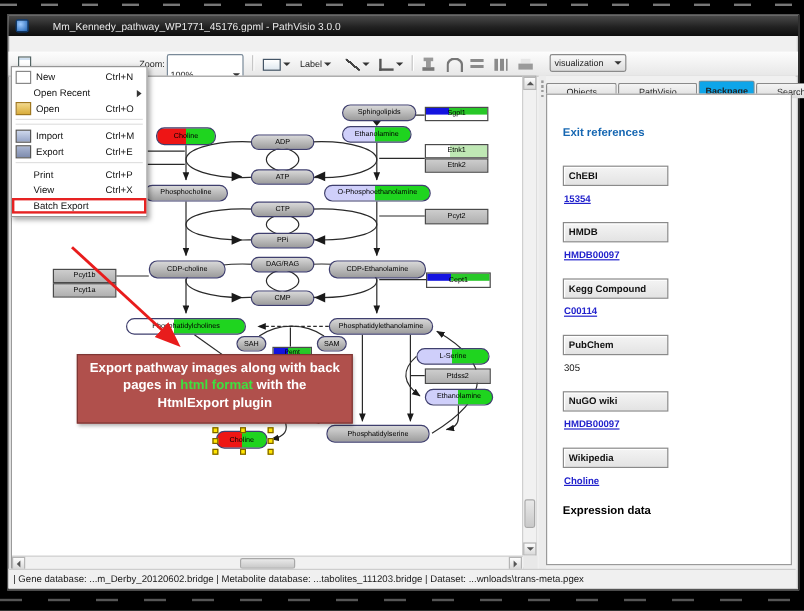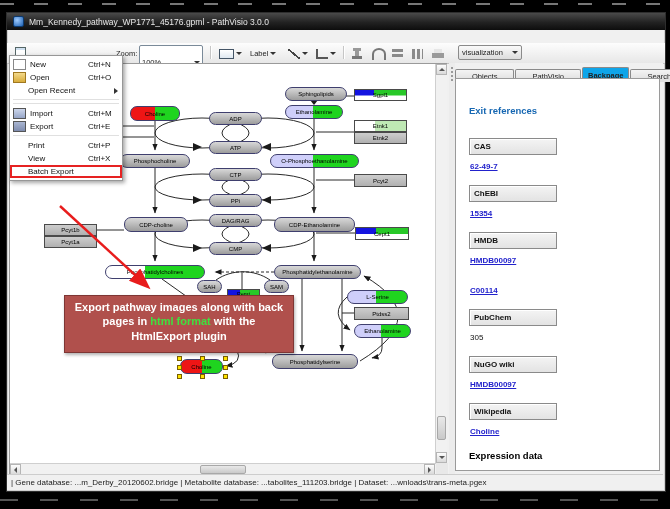--- a/index.html
+++ b/index.html
@@ -3,21 +3,21 @@
 <meta charset="utf-8">
 <style>
   html,body{margin:0;padding:0}
   body{width:670px;height:509px;position:relative;background:#000;font-family:"Liberation Sans",sans-serif;overflow:hidden}
   .abs{position:absolute}
   
   .frame-dash-top{left:0;top:3px;width:670px;height:2px;background:repeating-linear-gradient(90deg,#777 0 14px,transparent 14px 34px)}
   .frame-dash-bottom{left:0;top:499px;width:670px;height:2px;background:repeating-linear-gradient(90deg,#555 0 18px,transparent 18px 40px)}
   
   .window{left:6px;top:12px;width:658px;height:478px;background:#f0f0f0;border:1px solid #2e2e2e;box-shadow:inset 0 0 0 1px #cfcfcf}
-  .titlebar{left:0;top:0;width:100%;height:17px;background:linear-gradient(#4a4a4a,#222 55%,#0d0d0d);display:flex;align-items:center;gap:5px;padding-left:6px;box-sizing:border-box;color:#e9e9e9;font-size:8.5px;white-space:nowrap}
+  .titlebar{left:0;top:0;width:100%;height:17px;background:linear-gradient(#4a4a4a,#222 55%,#0d0d0d);display:flex;align-items:center;gap:20px;padding-left:6px;box-sizing:border-box;color:#e9e9e9;font-size:8.5px;white-space:nowrap}
   .app-icon{width:9px;height:9px;border-radius:2px;background:radial-gradient(circle at 35% 35%,#9ecbff,#1c5fb0);border:1px solid #0c3a70;flex:0 0 auto}
   .menubar{left:0;top:17px;width:100%;height:13px;background:#f2f2f2;border-bottom:1px solid #dcdcdc;display:flex;align-items:center;padding-left:3px;box-sizing:border-box;font-size:8px;color:#111}
   .menubar .mtop{padding:1px 5px;border:1px solid transparent}
   .menubar .mtop.active{border:1px solid #8aa8c8;background:#e6f0fa}
   .toolbar{left:0;top:30px;width:100%;height:20px;background:linear-gradient(#fdfdfd,#e7e7e7);border-bottom:1px solid #c2c2c2;font-size:7.5px;color:#222}
   .tbtn{position:absolute;top:2px;height:15px;display:flex;align-items:center;gap:2px;padding:0 2px;border:1px solid transparent;border-radius:2px}
   .combo{background:#fff;border:1px solid #7a8a99;display:flex;align-items:center;justify-content:space-between;padding:16px 2px;box-sizing:border-box}
   .combo3d{background:linear-gradient(#fafafa,#dcdcdc);border:1px solid #8a8a8a;display:flex;align-items:center;justify-content:space-between;padding:0 3px;box-sizing:border-box}
   .caret{width:0;height:0;border-top:3px solid #333;border-left:3px solid transparent;border-right:3px solid transparent}
   .ic-page{width:9px;height:11px;background:#fff;border:1px solid #566;box-shadow:inset 0 2px 0 #cfe0f0}
@@ -276,36 +276,33 @@
 
     <div class="abs sidepanel">
       <div class="divider"></div>
       <div class="tabs">
         
       <span class="tab">Objects</span><span class="tab">PathVisio</span><span class="tab active">Backpage</span><span class="tab">Search</span><span class="tab">Legend</span></div>
       <div class="bp-content">
         <div class="bp-head">Exit references</div>
         <div>
 
-            <div class="bp-sec">
-              <div class="bp-box">CAS</div>
-              <span class="bp-link">62-49-7</span>
-            </div>
 
             <div class="bp-sec">
               <div class="bp-box">ChEBI</div>
               <span class="bp-link">15354</span>
             </div>
 
             <div class="bp-sec">
               <div class="bp-box">HMDB</div>
               <span class="bp-link">HMDB00097</span>
             </div>
 
             <div class="bp-sec">
+              <div class="bp-box">Kegg Compound</div>
               <span class="bp-link">C00114</span>
             </div>
 
             <div class="bp-sec">
               <div class="bp-box">PubChem</div>
               <span class="bp-link plain">305</span>
             </div>
 
             <div class="bp-sec">
               <div class="bp-box">NuGO wiki</div>
@@ -321,32 +318,32 @@
       </div>
     </div>
   </div>
 
   <div class="abs filemenu">
 
       <div class="menu-row">
         <span class="mi-icon ic-new"></span>
         <span class="lab">New</span>
         <span class="sc">Ctrl+N</span>
-      </div>
-
-      <div class="menu-row">
-        <span class="mi-icon ic-open"></span>
-        <span class="lab">Open</span>
-        <span class="sc">Ctrl+O</span>
       </div>
 
       <div class="menu-row submenu">
         <span class="mi-icon"></span>
         <span class="lab">Open Recent</span>
         <span class="sc"></span>
+      </div>
+
+      <div class="menu-row">
+        <span class="mi-icon ic-open"></span>
+        <span class="lab">Open</span>
+        <span class="sc">Ctrl+O</span>
       </div>
 
       <div class="menu-row sep">
         
         
         
       </div>
 
 
 

